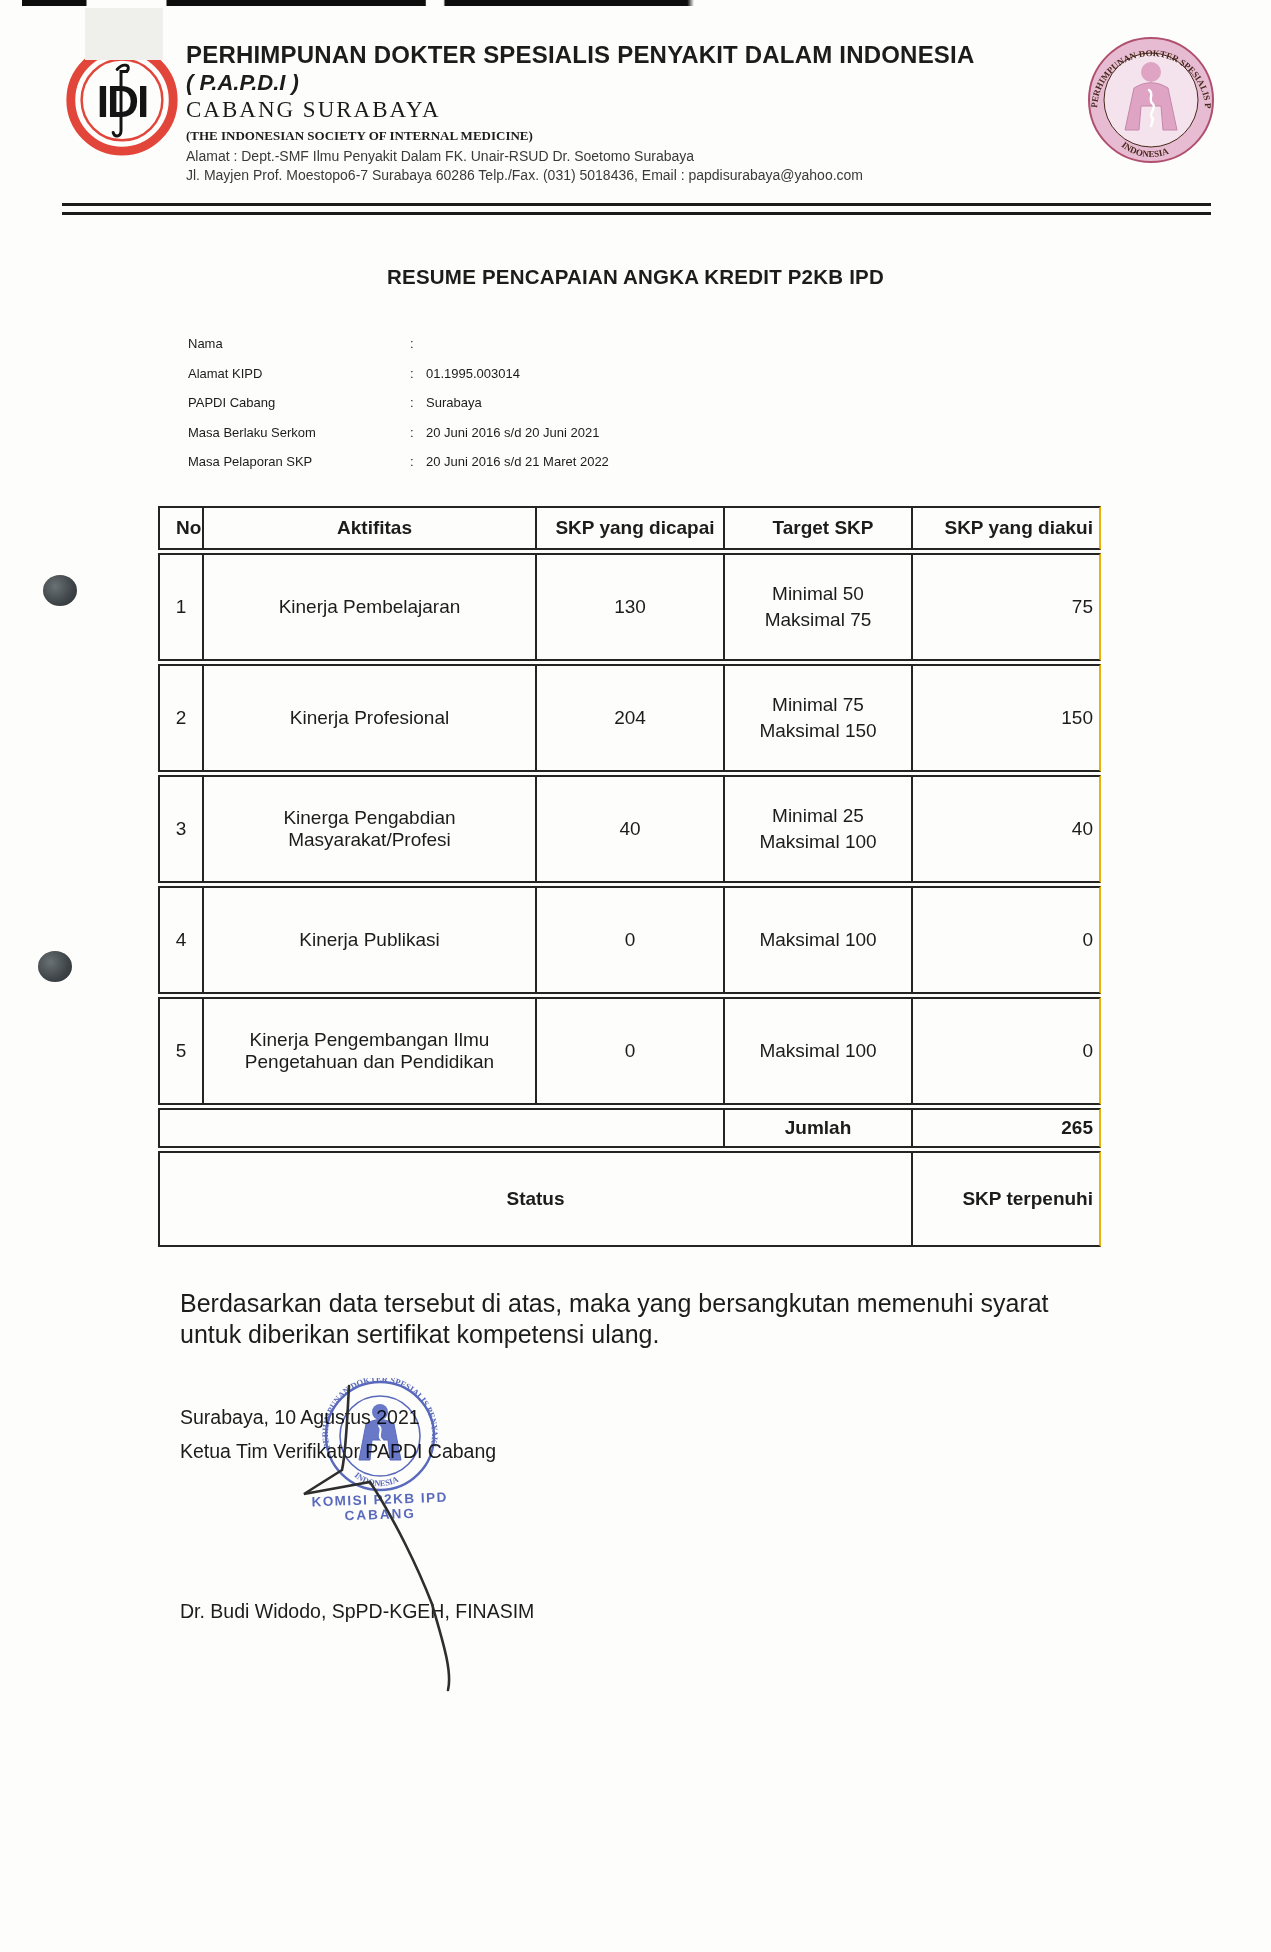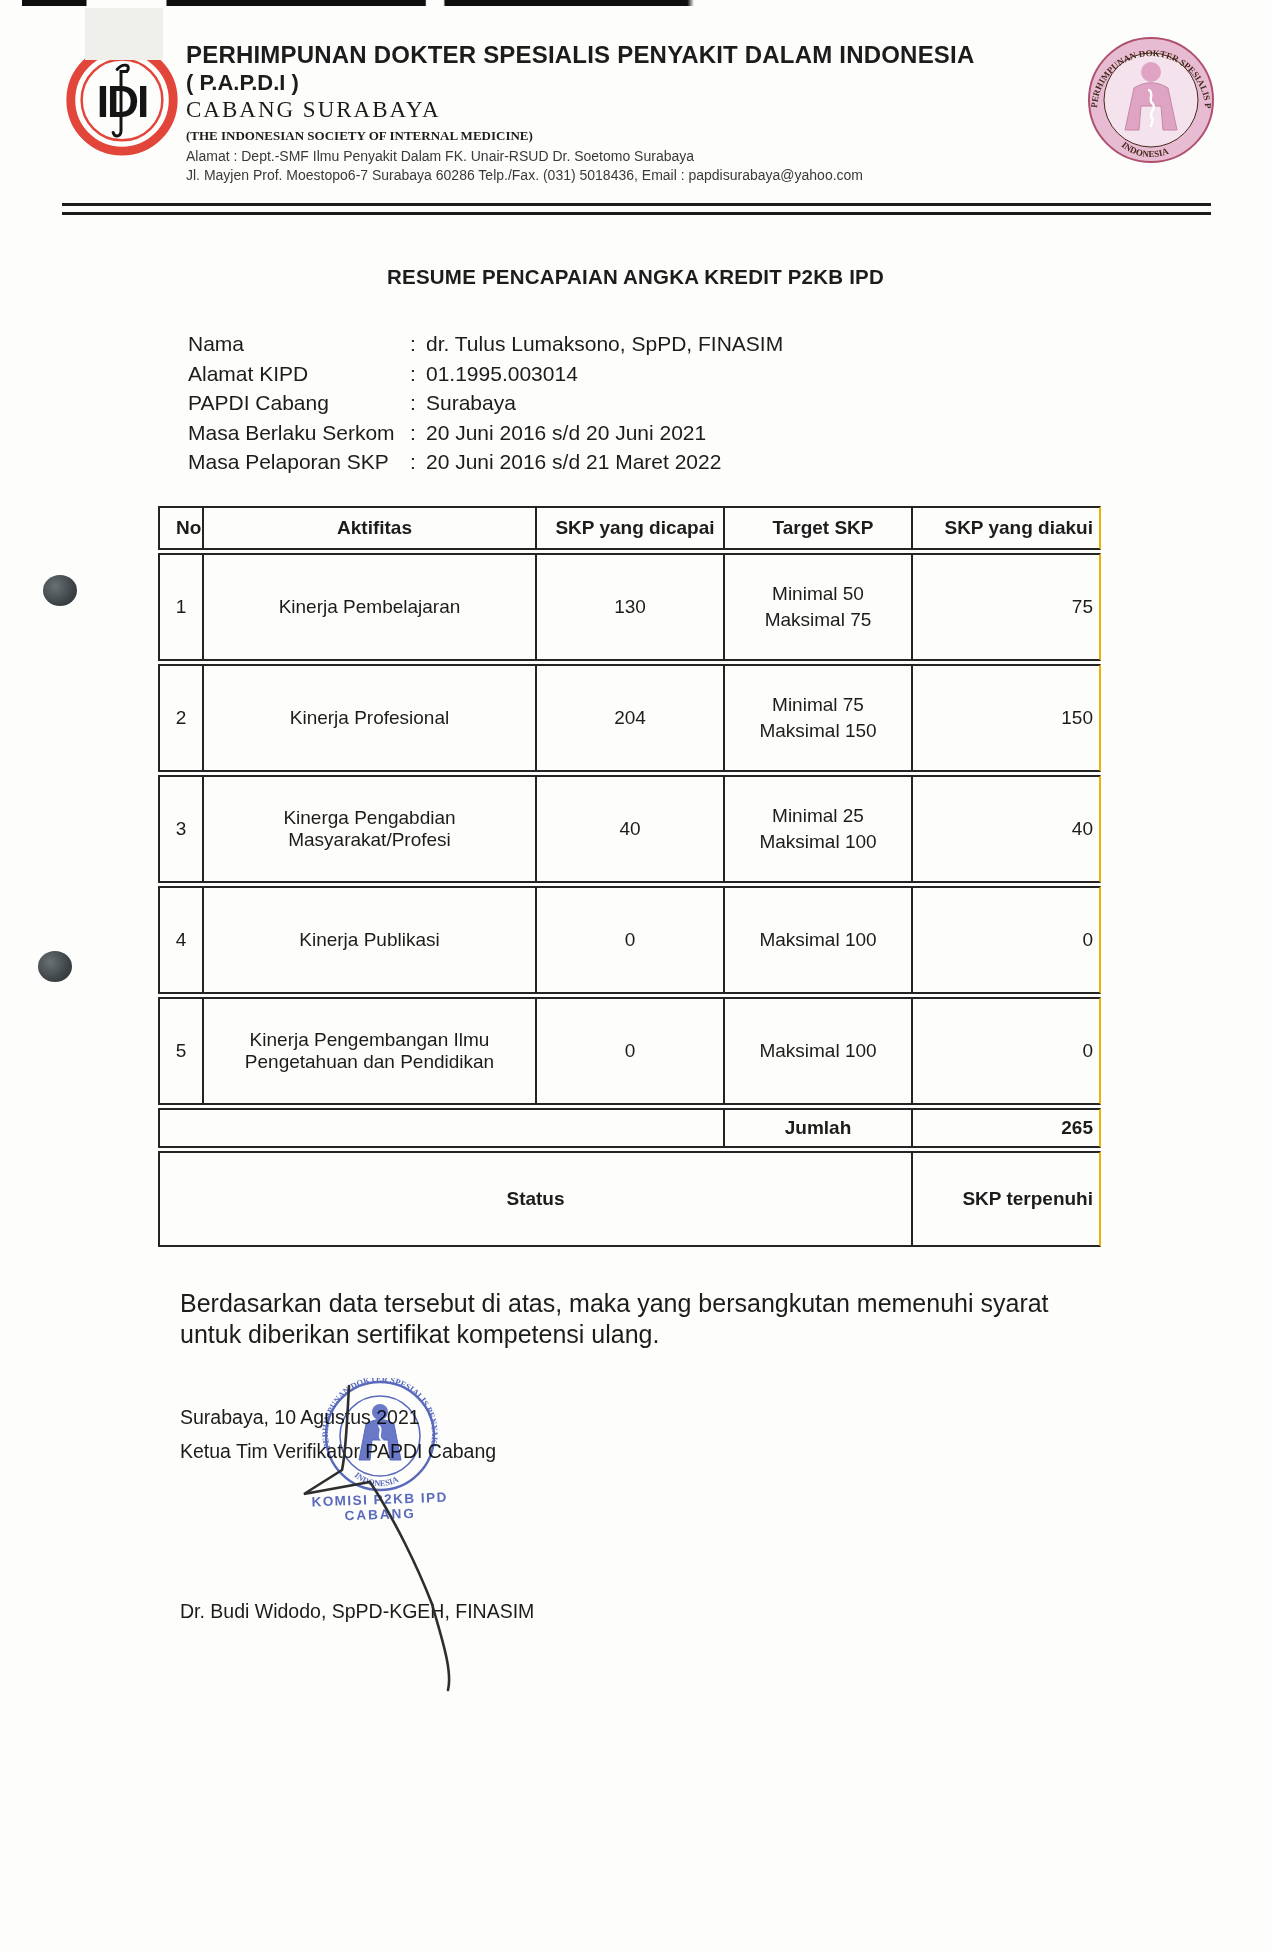--- a/index.html
+++ b/index.html
@@ -25,32 +25,32 @@
   .scan-smudge{position:absolute;top:8px;left:85px;width:78px;height:52px;background:#efefec;}
   .hole-punch{position:absolute;width:34px;height:31px;border-radius:50%;
     background:radial-gradient(circle at 36% 36%, #6a7174 0%, #3c4245 62%, #2e3335 100%);}
   .hp1{left:43px;top:575px;}
   .hp2{left:38px;top:951px;}
 
   
   .letterhead{display:flex;align-items:flex-start;padding:34px 52px 0 58px;}
   .lh-center{flex:1;text-align:left;padding-top:6px;}
   .org-name{font-size:24px;font-weight:bold;letter-spacing:.2px;line-height:29px;}
-  .org-abbr{font-size:22px;font-weight:bold;line-height:27px;}
+  .org-abbr{font-size:22px;font-weight:bold;line-height:27px;font-style:italic;}
   .org-branch{font-family:"Liberation Serif",serif;font-weight:normal;font-size:23px;letter-spacing:2px;line-height:28px;}
   .org-english{font-family:"Liberation Serif",serif;font-weight:bold;font-size:13px;line-height:23px;}
   .addr{font-size:14px;color:#3a3a3a;line-height:19px;}
   .rule-double{margin:18px 60px 0 62px;height:3px;border-top:3px solid #1b1b1b;border-bottom:3px solid #1b1b1b;padding:3px 0 0 0;background:transparent;}
   .rule-double-inner{height:0;}
 
   
   .doc-title{margin-top:50px;text-align:center;font-size:20.5px;font-weight:bold;letter-spacing:.2px;}
 
   
-  .fields{margin:40px 0 0 188px;font-size:21px;}
+  .fields{margin:40px 0 0 188px;font-size:13px;}
   .field-row{display:grid;grid-template-columns:222px 16px auto;line-height:29.5px;}
 
   
   table.skp{border-collapse:separate;border-spacing:0 3px;margin:26px 0 0 158px;table-layout:fixed;width:943px;font-size:19px;}
   table.skp th,table.skp td{
     border-top:2px solid #242424;border-bottom:2px solid #242424;border-left:2px solid #242424;
     text-align:center;vertical-align:middle;padding:2px 6px;
     overflow:hidden;
   }
   table.skp th:last-child,table.skp td:last-child{border-right:2px solid #eab308;text-align:right;}
@@ -123,21 +123,20 @@
   <div class="rule-double">
       <div class="rule-double-inner"></div>
     </div>
 
   <h1 class="doc-title">RESUME PENCAPAIAN ANGKA KREDIT P2KB IPD</h1>
 
   <section class="fields">
     <div class="field-row">
       <span>Nama</span>
         <span>:</span>
-        <span>dr. Tulus Lumaksono, SpPD, FINASIM</span>
     </div>
     <div class="field-row">
       <span>Alamat KIPD</span>
         <span>:</span>
         <span>01.1995.003014</span>
     </div>
     <div class="field-row">
       <span>PAPDI Cabang</span>
         <span>:</span>
         <span>Surabaya</span>

